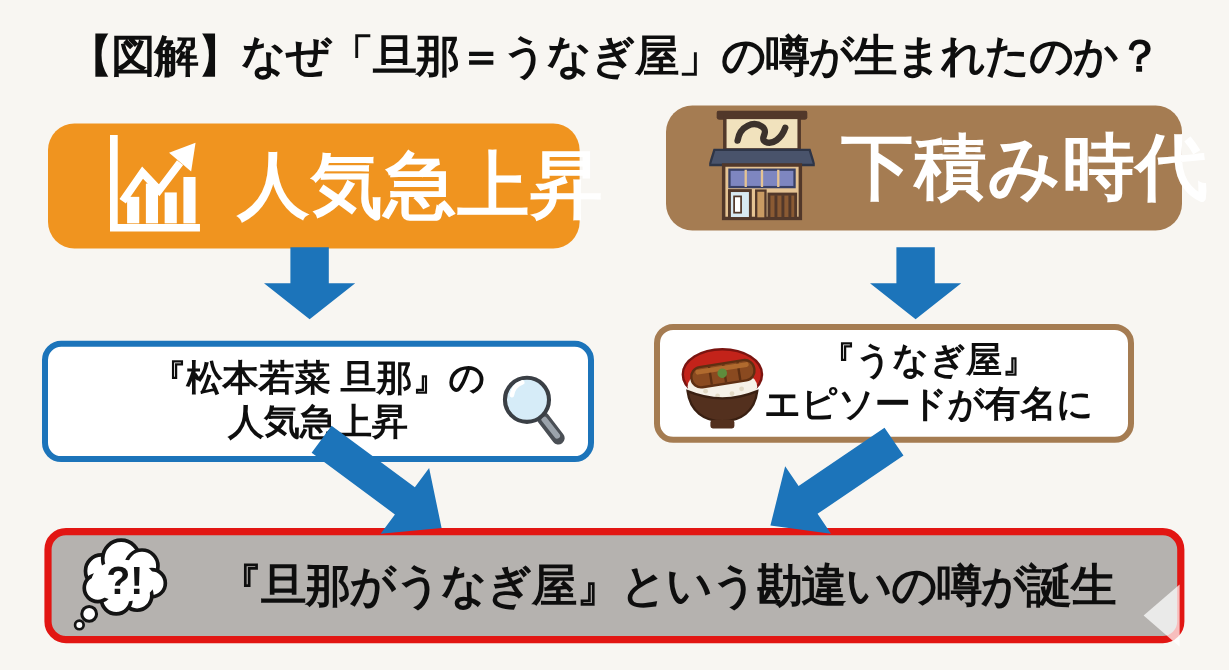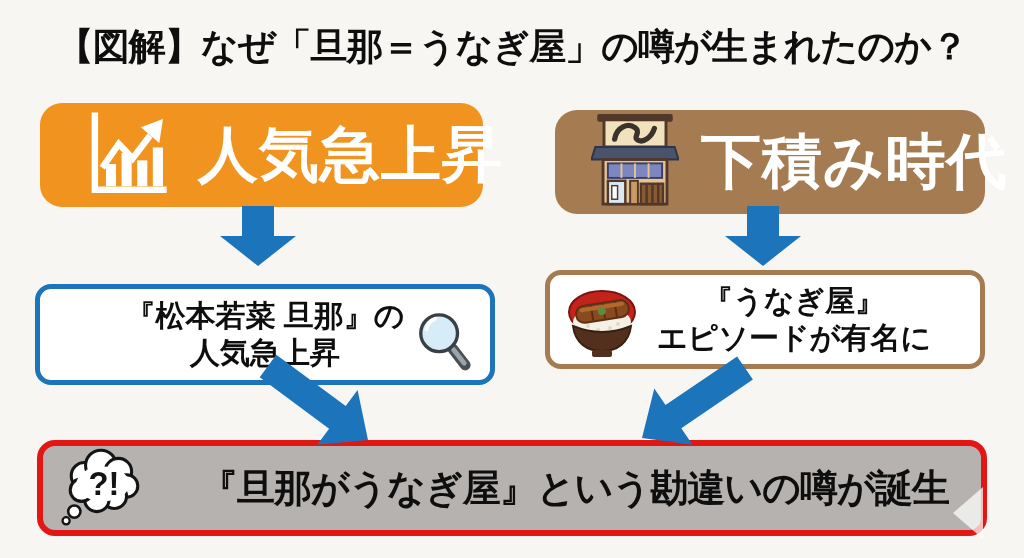--- a/index.html
+++ b/index.html
@@ -13,48 +13,48 @@
   .title{
     position:absolute;top:22px;left:0;width:1024px;
     text-align:center;font-size:37px;font-weight:900;color:#0E0E0E;
     letter-spacing:-1px;white-space:nowrap;
   }
   .hdr-box{
     position:absolute;height:104px;border-radius:22px;
     display:flex;align-items:center;
   }
   .hdr-box.orange{left:40px;top:103px;width:443px;background:#F0941F;}
-  .hdr-box.brown{left:555px;top:110px;width:430px;background:#A57C52;}
+  .hdr-box.brown{left:555px;top:88px;width:430px;background:#A57C52;}
   .hdr-label{
     color:#FFFFFF;font-size:60px;font-weight:900;letter-spacing:1px;white-space:nowrap;
   }
   .hdr-icon{flex:0 0 auto;}
   .orange .hdr-icon{margin-left:42px;margin-right:24px;}
   .brown .hdr-icon{margin-left:36px;margin-right:22px;}
   .mid-box{
     position:absolute;background:#FFFFFF;border:5px solid;border-radius:16px;
     display:flex;align-items:center;justify-content:center;box-sizing:border-box;
   }
   .mid-box.blue{left:35px;top:284px;width:460px;height:101px;border-color:#1C74BA;}
-  .mid-box.tan{left:545px;top:270px;width:440px;height:99px;border-color:#A57C52;}
+  .mid-box.tan{left:545px;top:270px;width:400px;height:99px;border-color:#A57C52;}
   .mid-text{
     text-align:center;color:#0E0E0E;font-size:30px;font-weight:900;line-height:1.23;white-space:nowrap;
   }
   .mid-box.tan .mid-text{margin-left:58px;}
   .magnifier{position:absolute;right:18px;top:18px;}
   .bowl{position:absolute;left:12px;top:11px;}
   .bottom-box{
     position:absolute;left:37px;top:440px;width:950px;height:96px;box-sizing:border-box;
     background:#B5B2AF;border:6px solid #E21613;border-radius:18px;
     display:flex;align-items:center;
   }
   .bottom-icon{flex:0 0 auto;margin-left:18px;margin-right:14px;}
   .bottom-text{
     color:#0E0E0E;font-size:38px;font-weight:900;white-space:nowrap;letter-spacing:-1px;
-    flex:1;text-align:right;padding-right:32px;
+    flex:1;text-align:center;padding-right:32px;
   }
   .overlay{position:absolute;inset:0;pointer-events:none;}
 </style>
 </head>
 <body>
 
 <div class="canvas">
 
   <div class="title">【図解】なぜ「旦那＝うなぎ屋」の噂が生まれたのか？</div>
 

